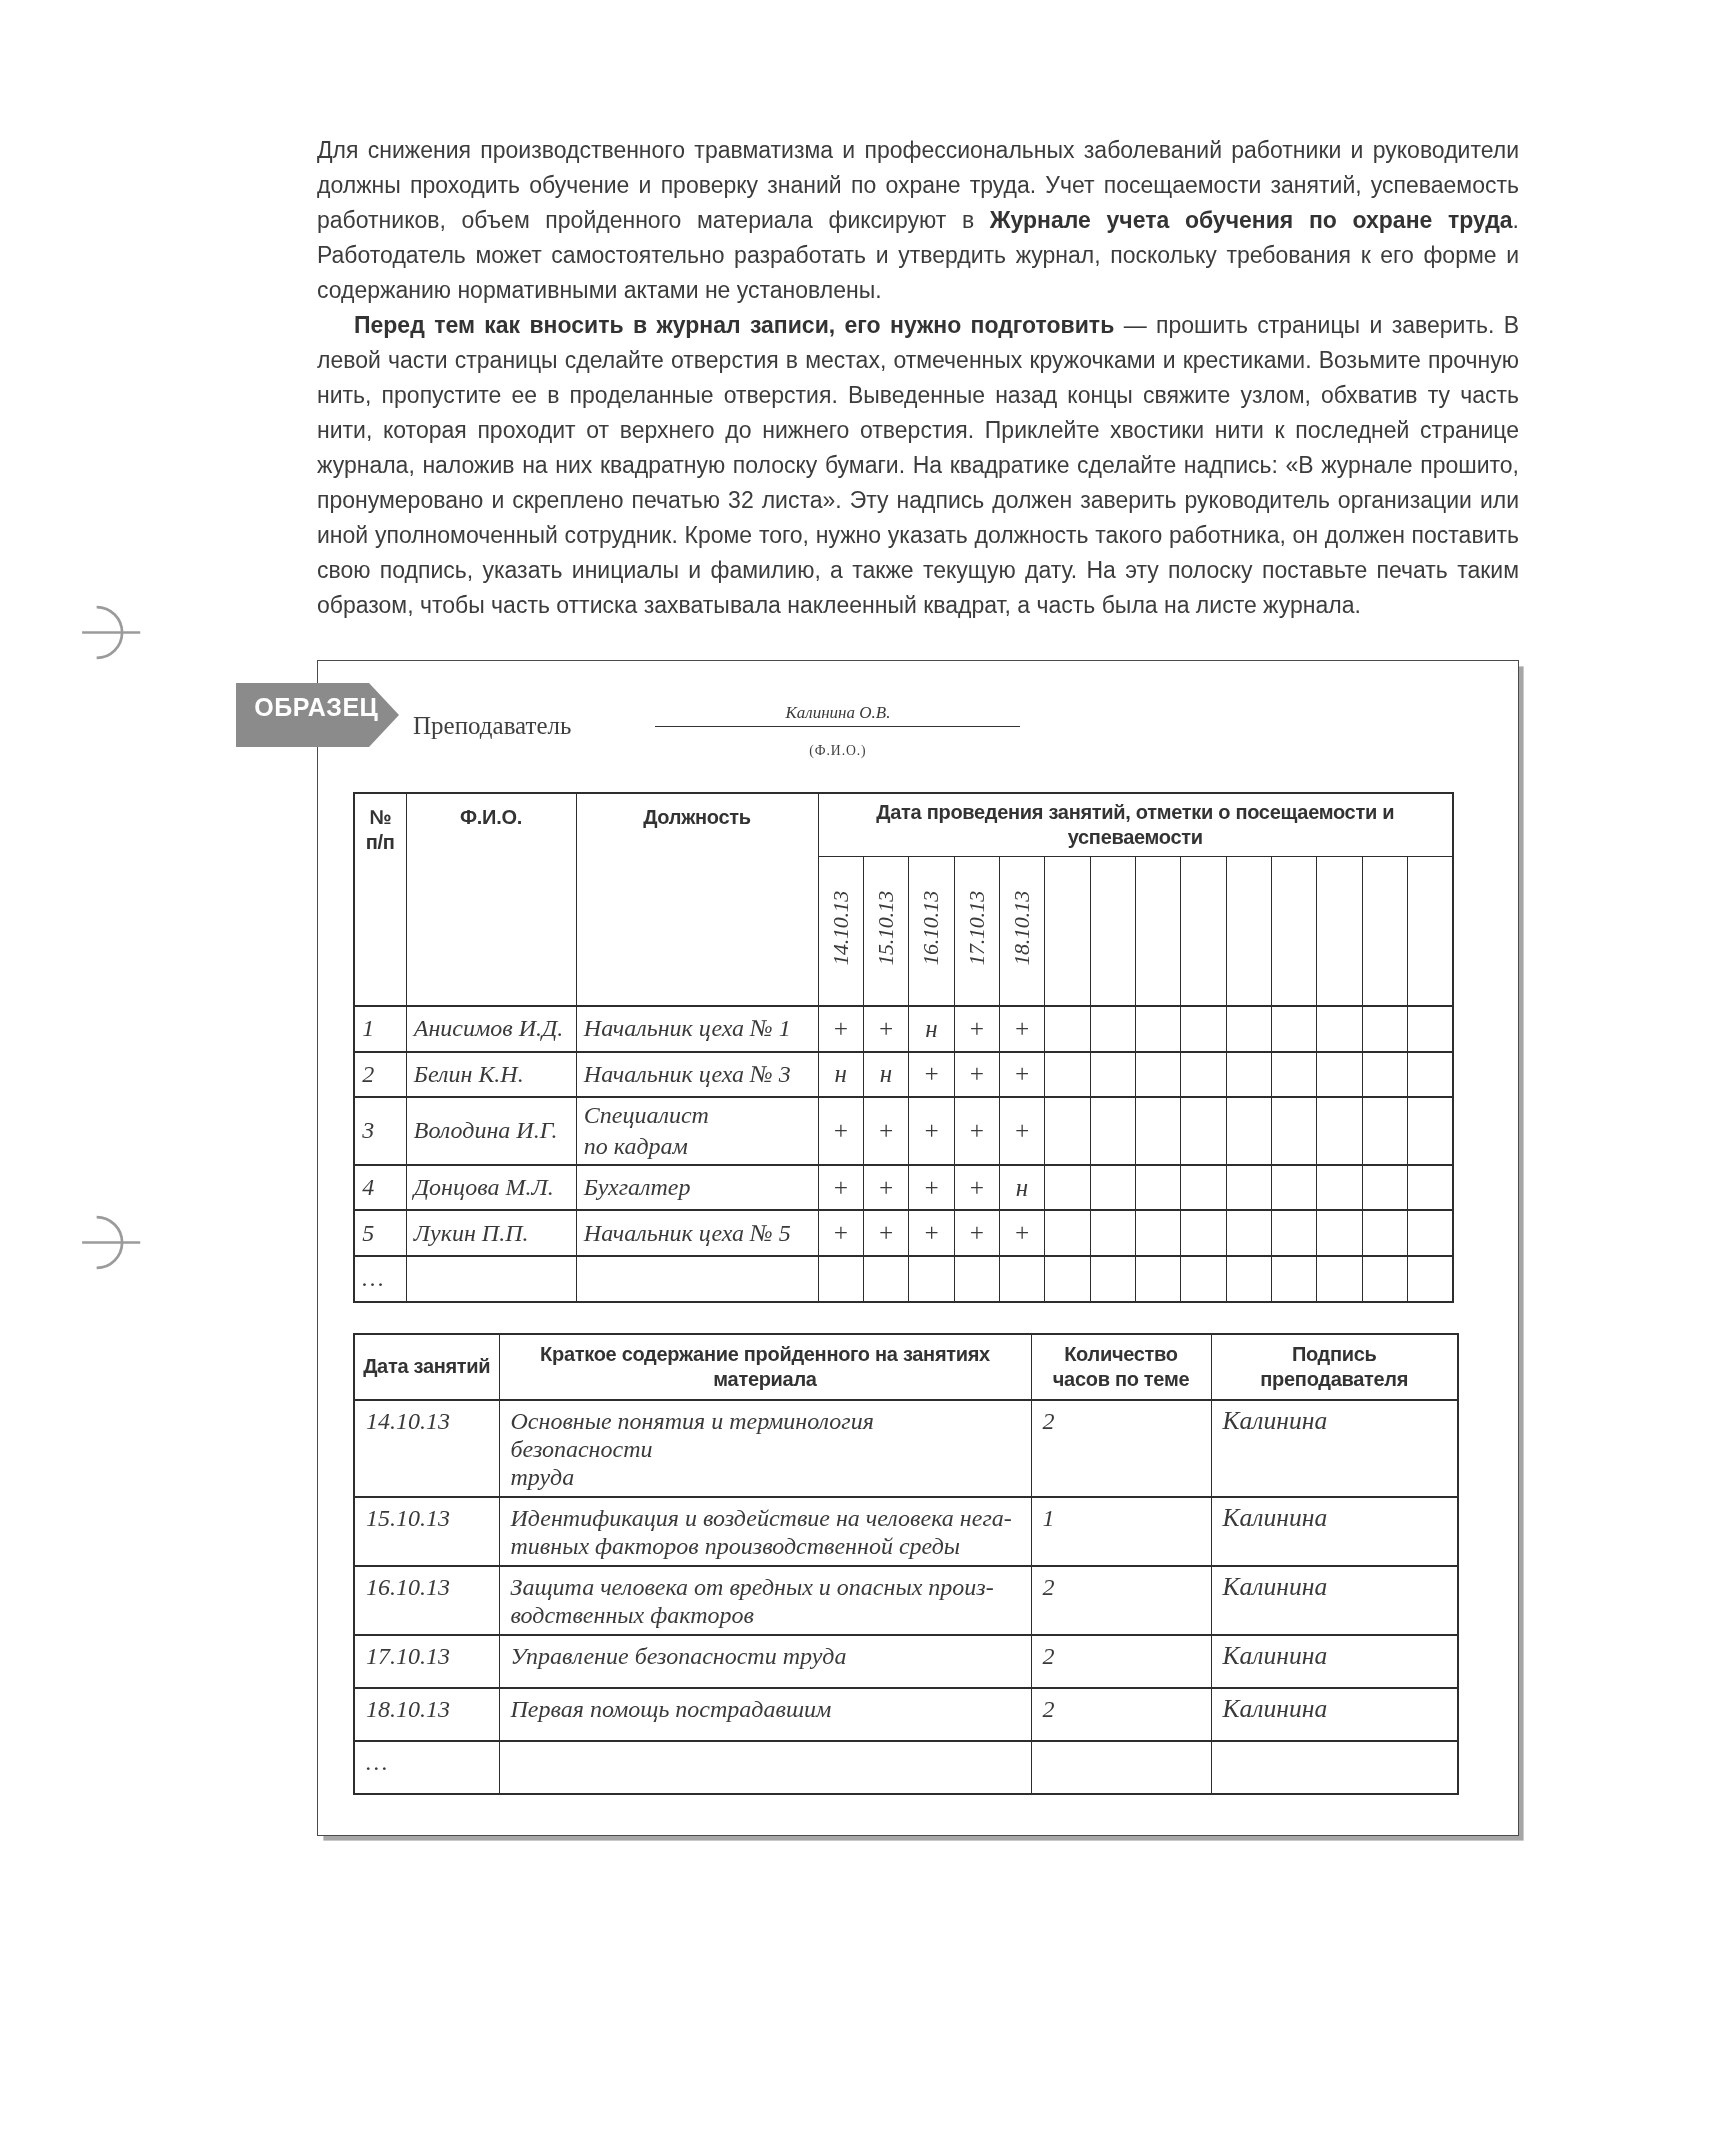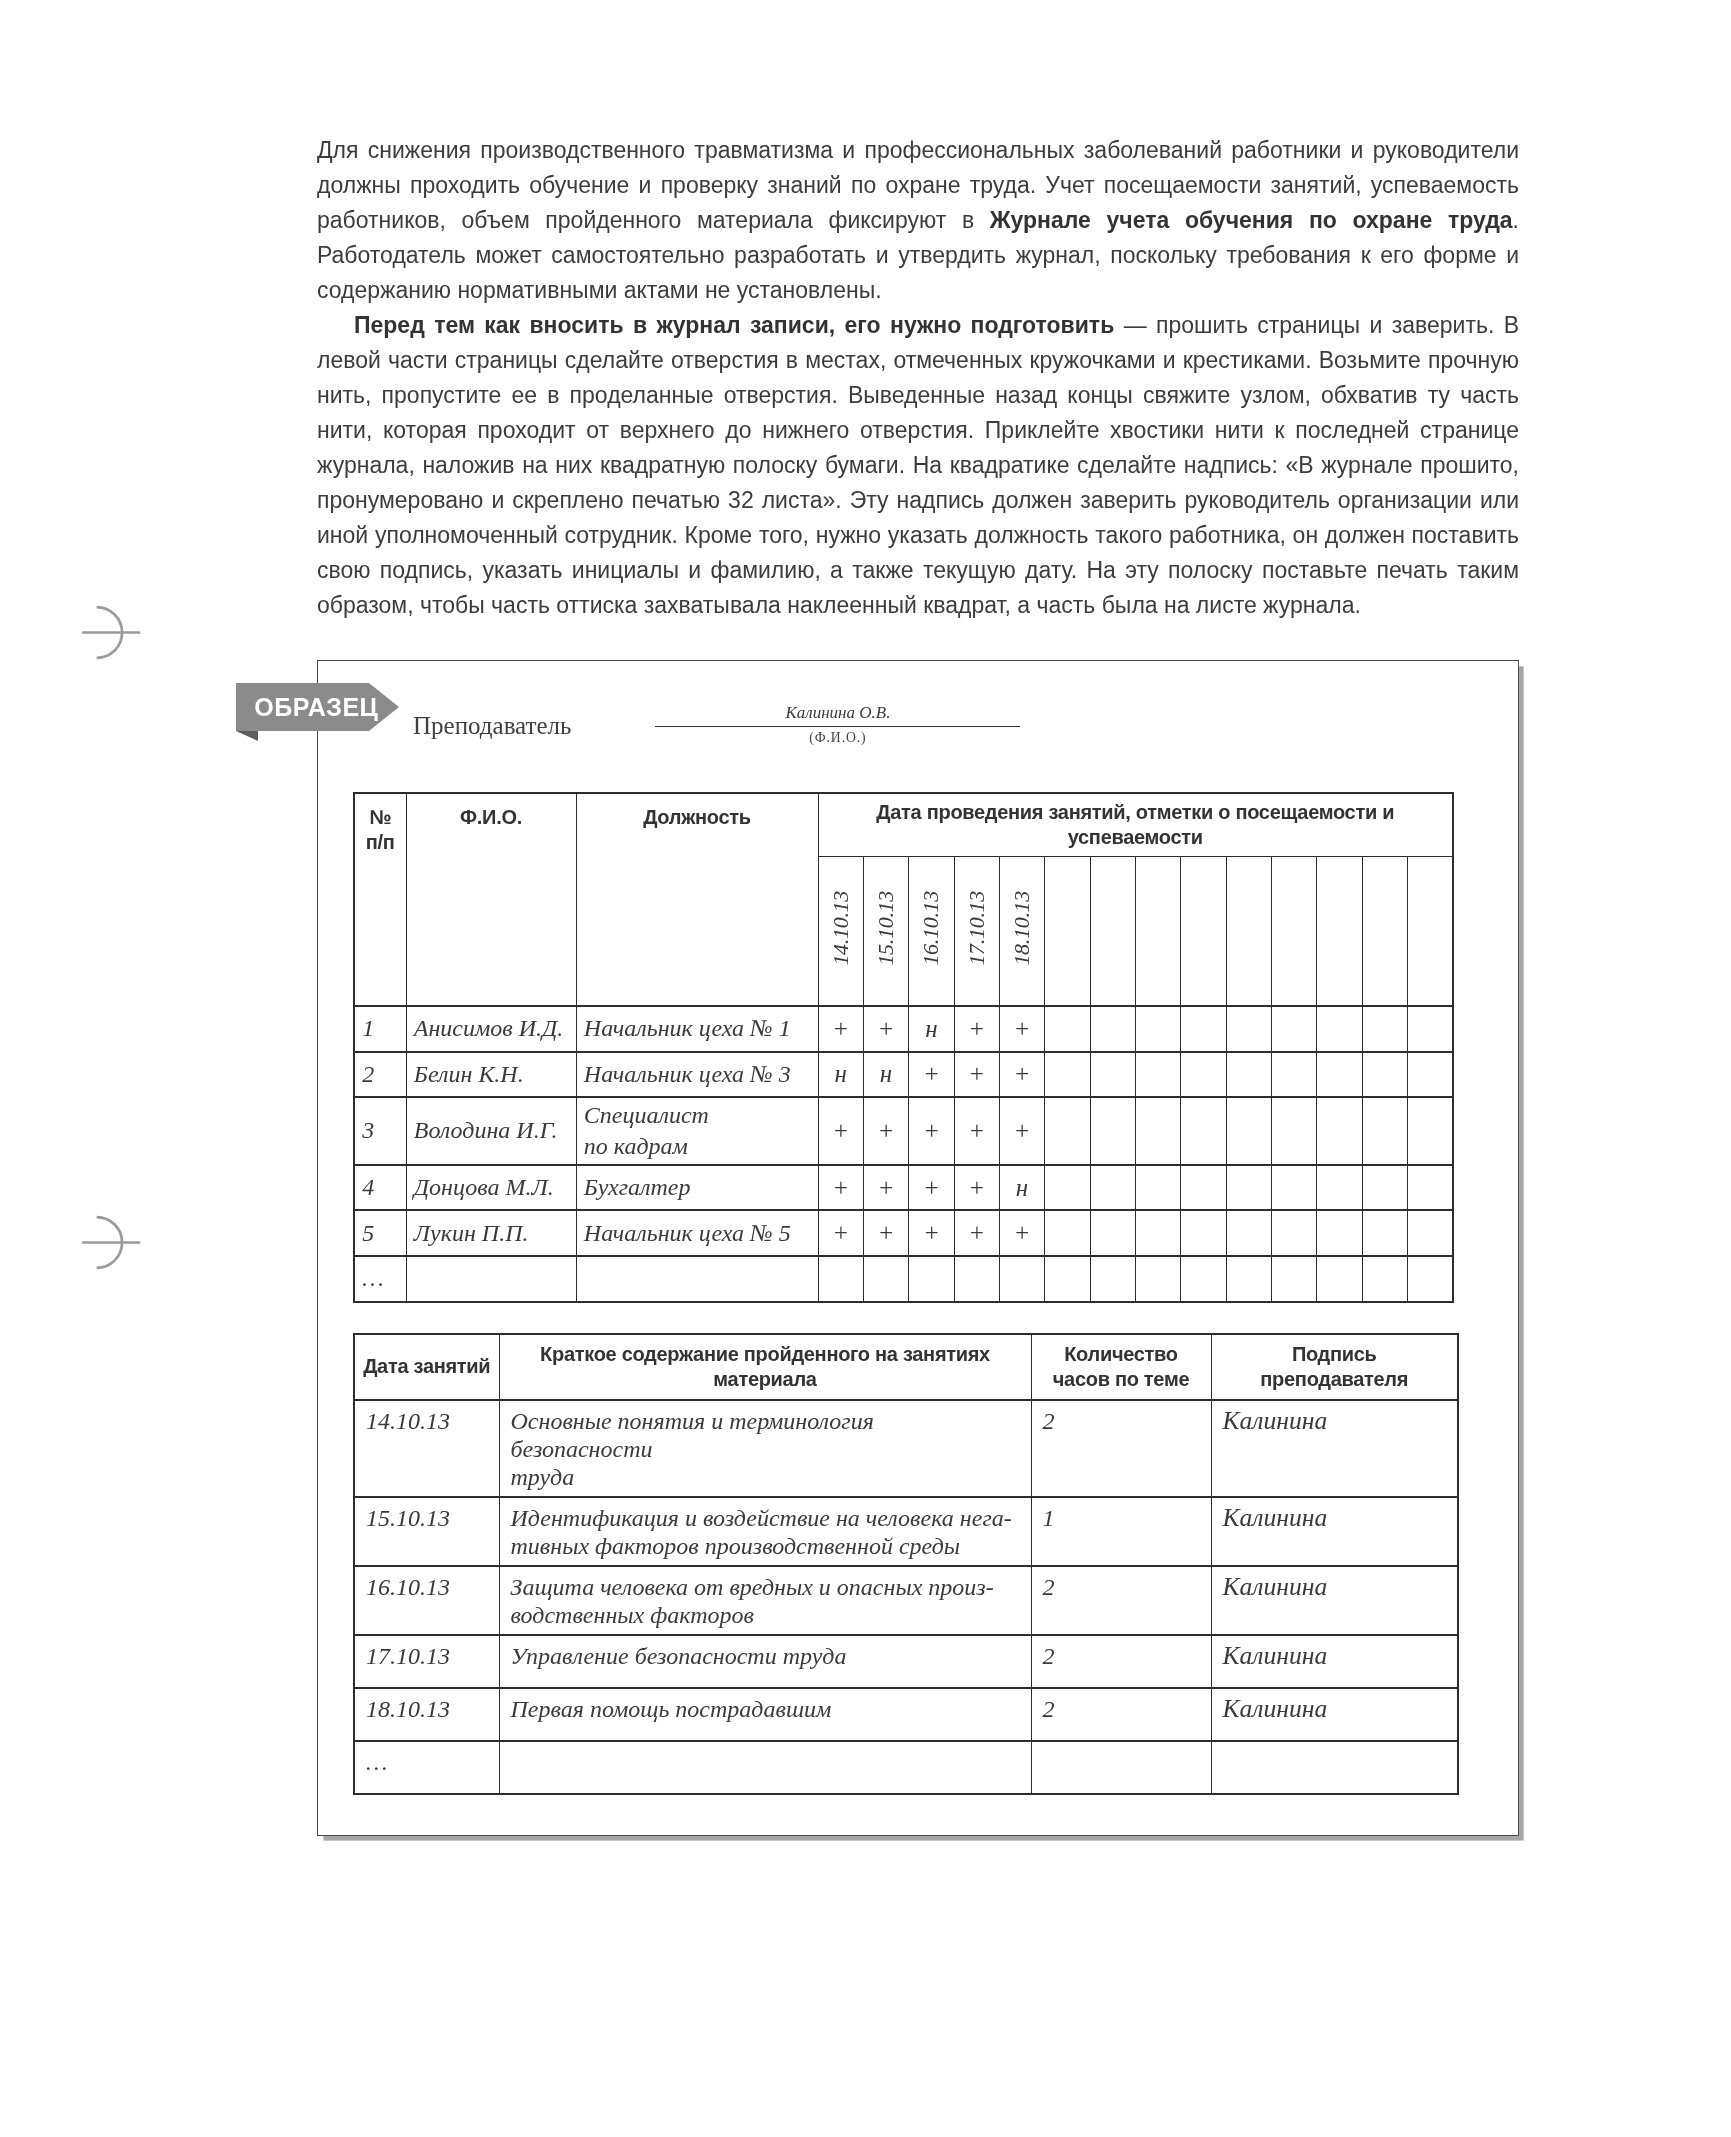--- a/index.html
+++ b/index.html
@@ -13,31 +13,31 @@
   .para { font-size:23px; line-height:35px; text-align:justify; margin:0; }
   .para.indent { text-indent:37px; }
   .para b { color:#333333; }
 
   .sample-box {
     margin-top:37px; width:1202px; box-sizing:border-box; background:#ffffff;
     border:1.8px solid #4a4a4a; box-shadow:5.5px 5.5px 0 -0.9px #a6a6a6;
     padding:42px 35px 40px 35px; position:relative;
   }
   .ribbon {
-    position:absolute; left:-82px; top:22px; width:163px; height:48px; background:#8b8b8b;
+    position:absolute; left:-82px; top:22px; width:163px; height:64px; background:#8b8b8b;
     clip-path:polygon(0 0, 133px 0, 100% 50%, 133px 100%, 0 100%);
   }
   .ribbon-label { color:#ffffff; font-weight:bold; font-size:25px; line-height:48px; padding-left:18.3px; letter-spacing:0.5px; }
   .ribbon-fold { position:absolute; left:-82px; top:70px; width:22px; height:10px; background:#5e5e5e; clip-path:polygon(0 0, 100% 0, 100% 100%); }
 
   .teacher-row { display:flex; align-items:flex-start; margin-left:60px; min-height:69px; }
   .teacher-label { font-family:"Liberation Serif",serif; font-size:25px; color:#3f3f3f; padding-top:9.1px; }
   .sig { margin-left:84px; width:365px; text-align:center; }
   .sig-name { font-family:"Liberation Serif",serif; font-style:italic; font-size:17px; color:#3a3a3a; border-bottom:1.8px solid #333333; padding-bottom:2.7px; }
-  .sig-caption { font-family:"Liberation Serif",serif; font-size:13.7px; color:#3f3f3f; letter-spacing:0.9px; margin-top:3px; }
+  .sig-caption { font-family:"Liberation Serif",serif; font-size:13.7px; color:#3f3f3f; letter-spacing:0.9px; margin-top:16px; }
 
   table { border-collapse:collapse; table-layout:fixed; background:#ffffff; }
   .grid { border:2.7px solid #2d2d2d; }
   .grid th, .grid td { border:1.8px solid #2d2d2d; }
   .grid tbody tr { border-top:2.7px solid #2d2d2d; }
   .grid thead { border-bottom:2.7px solid #2d2d2d; }
   .grid th { font-size:20px; font-weight:bold; color:#333333; line-height:25px; letter-spacing:-0.3px; padding:5.5px 3.7px; }
 
   .attendance { width:1101px; margin-top:20px; }
   .attendance col.c-num { width:52px; }

